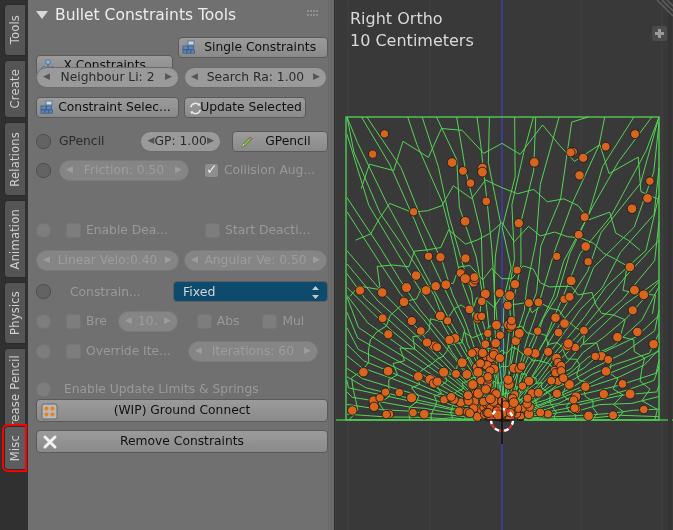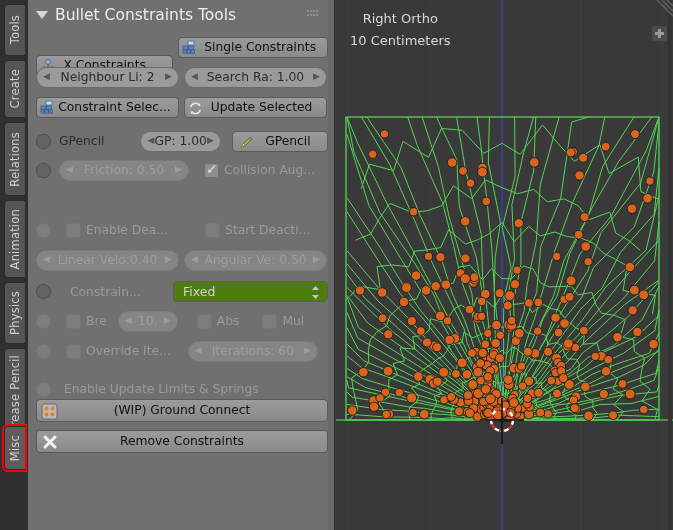--- a/index.html
+++ b/index.html
@@ -113,37 +113,37 @@
     content: "\2713"; position: absolute; left: 1px; top: -3px;
     color: #e8e8e8; font-size: 14px;
   }
   .cb.checked { background: #8e8e8e; border-color: #6f6f6f; }
 
   .lbl { font-size: 12.3px; color: #2b2b2b; white-space: nowrap; }
   .lbl.dis { color: #999999; }
 
   .dropdown {
     height: 21px; flex: 1;
-    background: #4d7c0f; border: 1px solid #5d5d5d; border-radius: 4px;
+    background: #0c4a6e; border: 1px solid #5d5d5d; border-radius: 4px;
     display: flex; align-items: center; padding-left: 9px;
     color: #d5d5d5; font-size: 12.5px; cursor: pointer; position: relative;
   }
   .dropdown .arrows { position: absolute; right: 7px; top: 3px; }
 
   
   .brickwall { width: 16px; height: 14px; }
   .pencil { width: 17px; height: 15px; }
 
   
   #viewport {
     position: absolute; left: 336px; top: 0; width: 337px; height: 530px;
     background: #393939; overflow: hidden;
   }
   #vp-text { position: absolute; left: 14px; top: 8px; z-index: 4; }
-  #vp-text div { color: #d9d9d9; font-size: 13px; line-height: 22px; text-align: center; }
+  #vp-text div { color: #d9d9d9; font-size: 16px; line-height: 22px; }
   #vp-plus {
     position: absolute; right: 6px; top: 26px; width: 15px; height: 15px;
     background: #4b4b4b; border-radius: 2px; z-index: 6; cursor: pointer;
   }
   #vp-plus:before, #vp-plus:after {
     content: ""; position: absolute; background: #9a9a9a;
   }
   #vp-plus:before { left: 6px; top: 3px; width: 3px; height: 9px; }
   #vp-plus:after  { left: 3px; top: 6px; width: 9px; height: 3px; }
   #vp-corner { position: absolute; right: 0; top: 0; z-index: 6; }
@@ -243,21 +243,21 @@
             <rect x="6" y="1" width="6" height="4" fill="#c9dced" stroke="#50749e" stroke-width=".9"></rect>
             <rect x="1" y="6" width="5" height="3.4" fill="#5c87bd" stroke="#3e5d84" stroke-width=".8"></rect>
             <rect x="6.5" y="6" width="5" height="3.4" fill="#5c87bd" stroke="#3e5d84" stroke-width=".8"></rect>
             <rect x="1" y="10" width="3.4" height="3.2" fill="#5c87bd" stroke="#3e5d84" stroke-width=".8"></rect>
             <rect x="5" y="10" width="3.4" height="3.2" fill="#5c87bd" stroke="#3e5d84" stroke-width=".8"></rect>
             <rect x="9" y="10" width="3.4" height="3.2" fill="#5c87bd" stroke="#3e5d84" stroke-width=".8"></rect>
           </svg>
         </span>
         <span style="margin-left:14px;">Constraint Selec...</span>
       </div>
-      <div class="btn" style="width:143px;">
+      <div class="btn" style="width:122px;">
         <span class="ico" style="top:3px;">
           <svg width="15" height="15" viewBox="0 0 16 16">
             <path d="M3 6.5 A5 5 0 0 1 12 4.6" stroke="#e8e8e8" stroke-width="1.7" fill="none"></path>
             <path d="M13 9.5 A5 5 0 0 1 4 11.4" stroke="#e8e8e8" stroke-width="1.7" fill="none"></path>
             <path d="M12.6 2 L13.4 5.2 L10.3 4.6 Z" fill="#e8e8e8"></path>
             <path d="M3.4 14 L2.6 10.8 L5.7 11.4 Z" fill="#e8e8e8"></path>
           </svg>
         </span>
         <span style="margin-left:12px;">Update Selected</span>
       </div>

